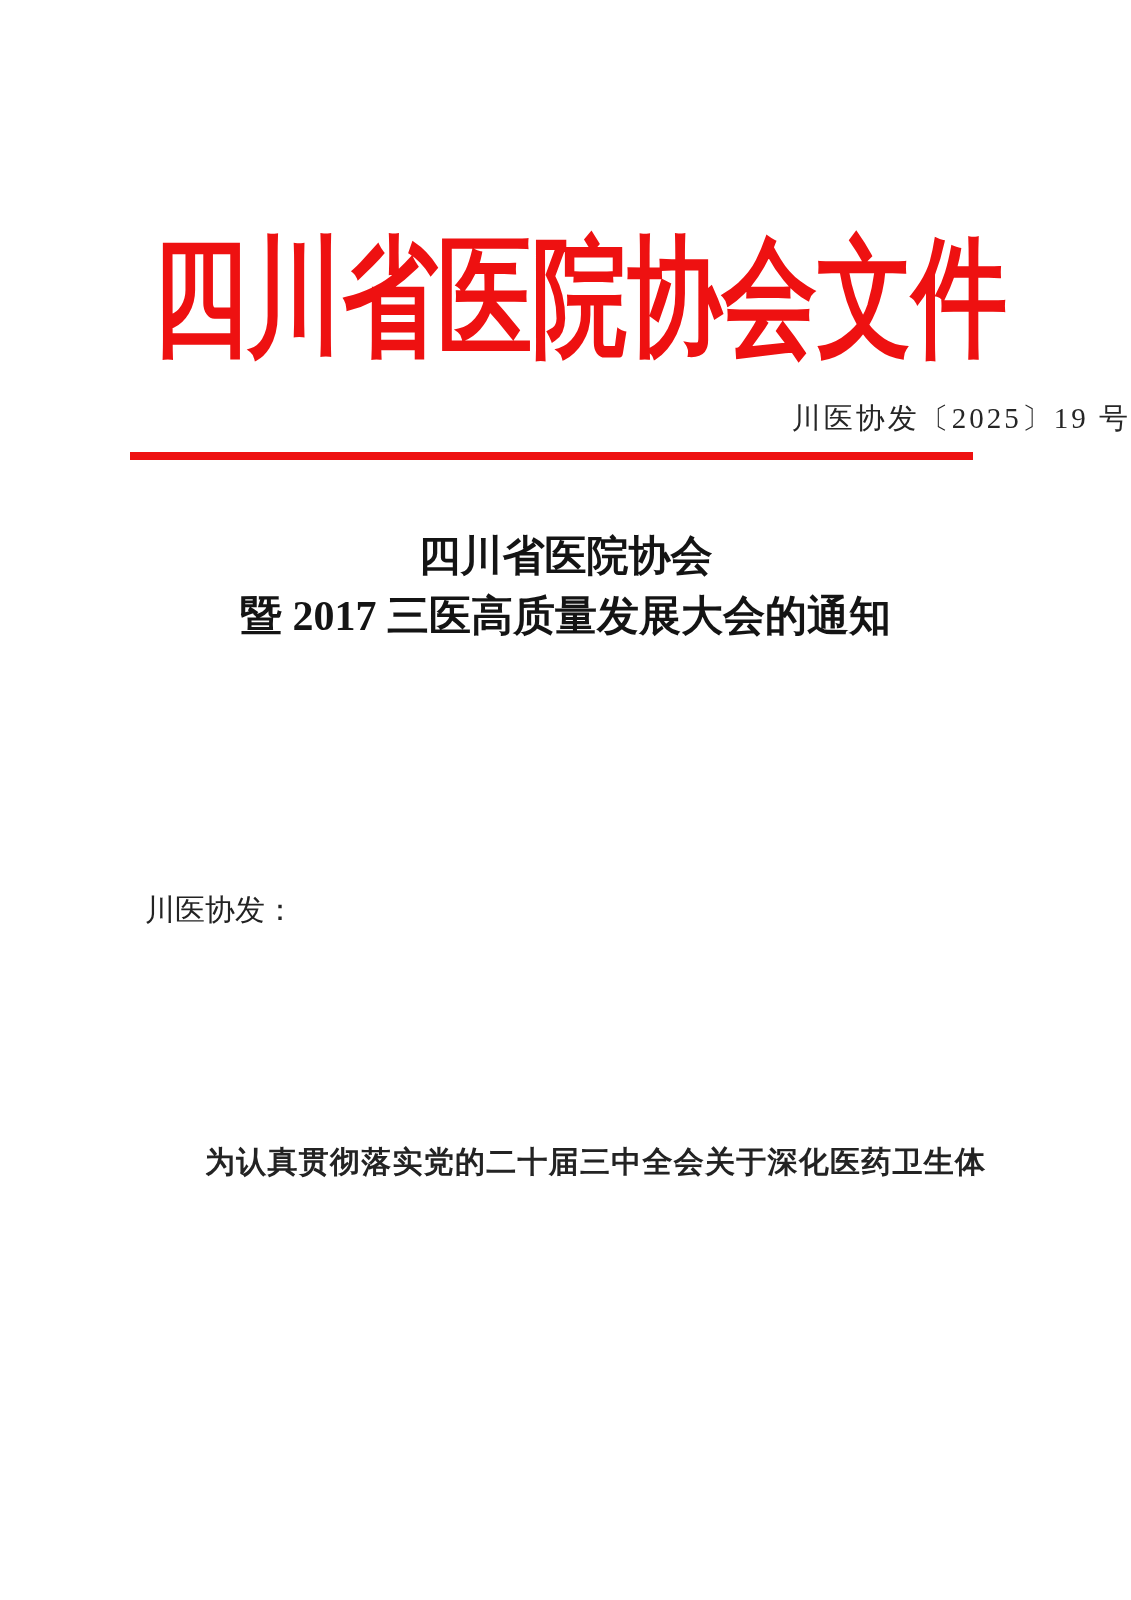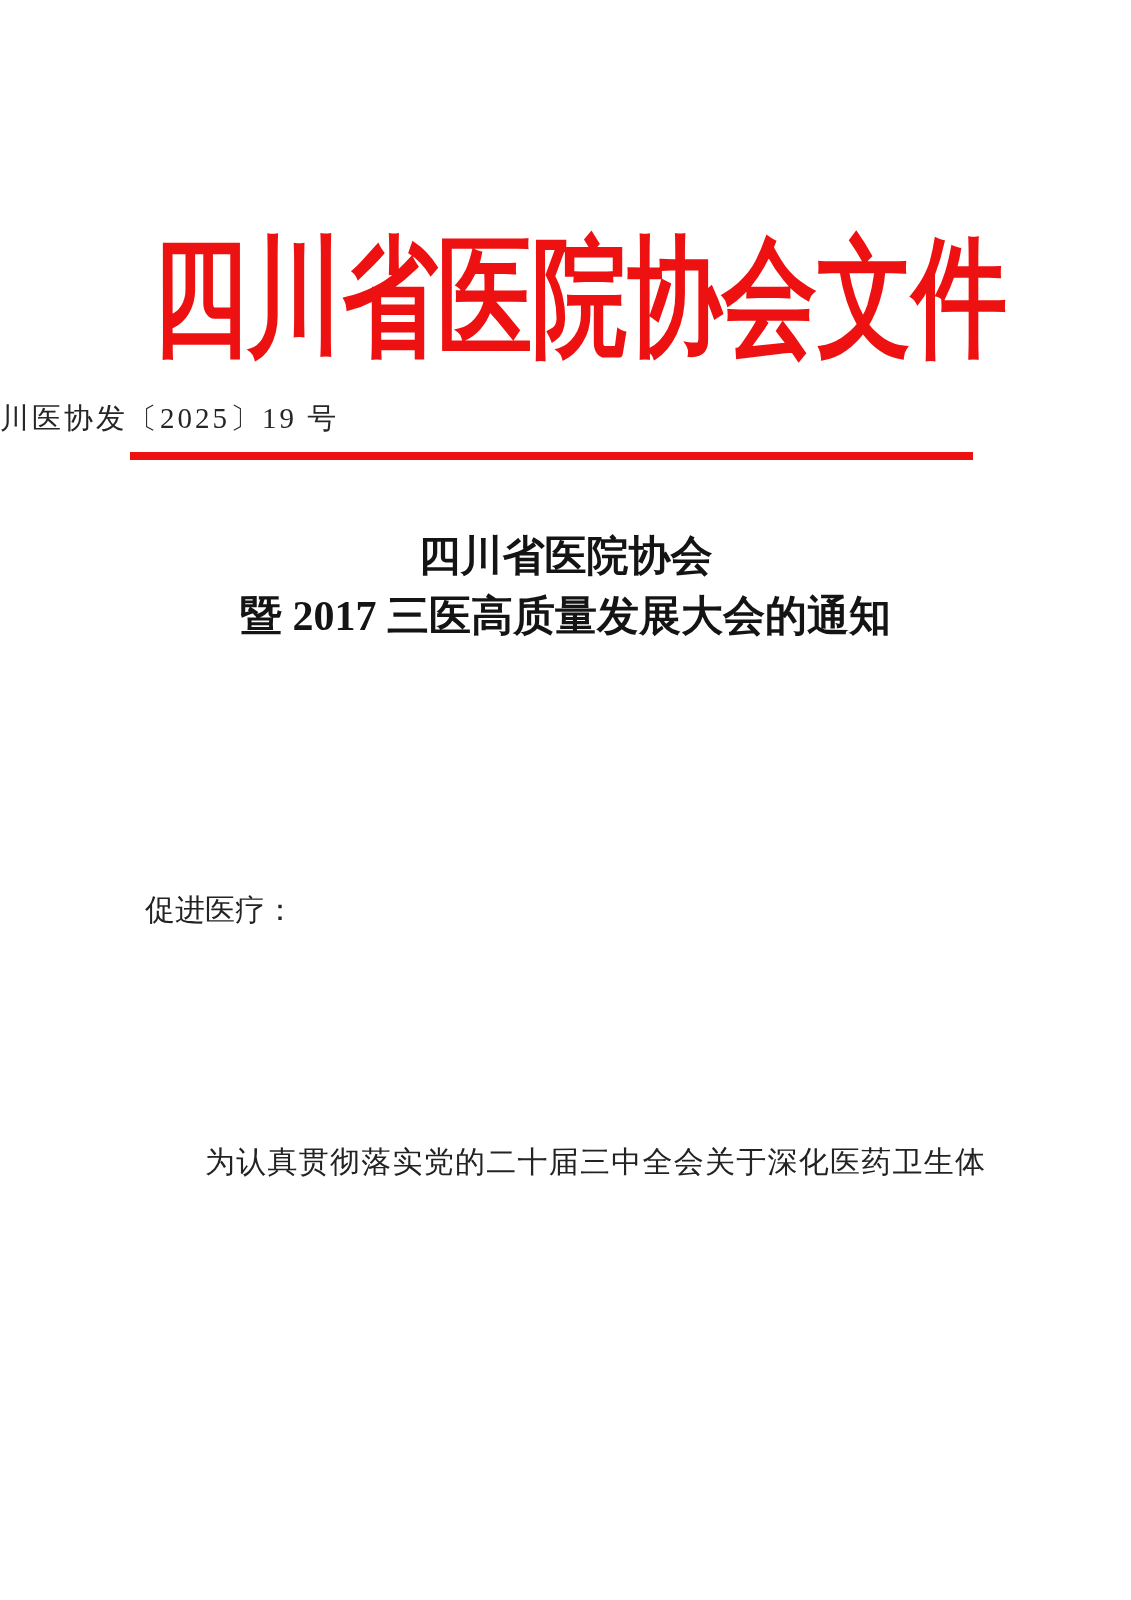--- a/index.html
+++ b/index.html
@@ -29,21 +29,21 @@
     transform-origin: 50% 50%;
     white-space: nowrap;
   }
 
   
   .docnum {
     position: absolute;
     top: 398px;
     left: 0;
     width: 100%;
-    text-align: left;
+    text-align: right;
     font-size: 29px;
     line-height: 40px;
     letter-spacing: 3px;
     color: #262626;
   }
 
   
   .redline {
     position: absolute;
     top: 452px;
@@ -75,20 +75,21 @@
     font-size: 30px;
     line-height: 63px;
     color: #232323;
     white-space: pre-wrap;
   }
   .bodytext .line { min-height: 63px; }
   .fill {
     text-align: justify;
     text-align-last: justify;
     text-justify: inter-character;
+    font-weight: bold;
   }
   .indent { padding-left: 60px; }
 
   
   .pagenum {
     position: absolute;
     top: 1443px;
     right: 168px;
     font-size: 27px;
     line-height: 40px;
@@ -108,21 +109,21 @@
   <div class="docnum">川医协发〔2025〕19 号</div>
 
   <div class="redline"></div>
 
   <div class="subject">
     <div>四川省医院协会</div>
     <div>暨 2017 三医高质量发展大会的通知</div>
   </div>
 
   <div class="bodytext">
-    <div class="line">促进医疗：</div>
+    <div class="line">川医协发：</div>
 
     <div class="line fill indent">为认真贯彻落实党的二十届三中全会关于深化医药卫生体</div>
     <div class="line fill">同发展与治理的要求，我会决定在成都市召开四川省医院协会第</div>
     
     
 
     
 
     
 

